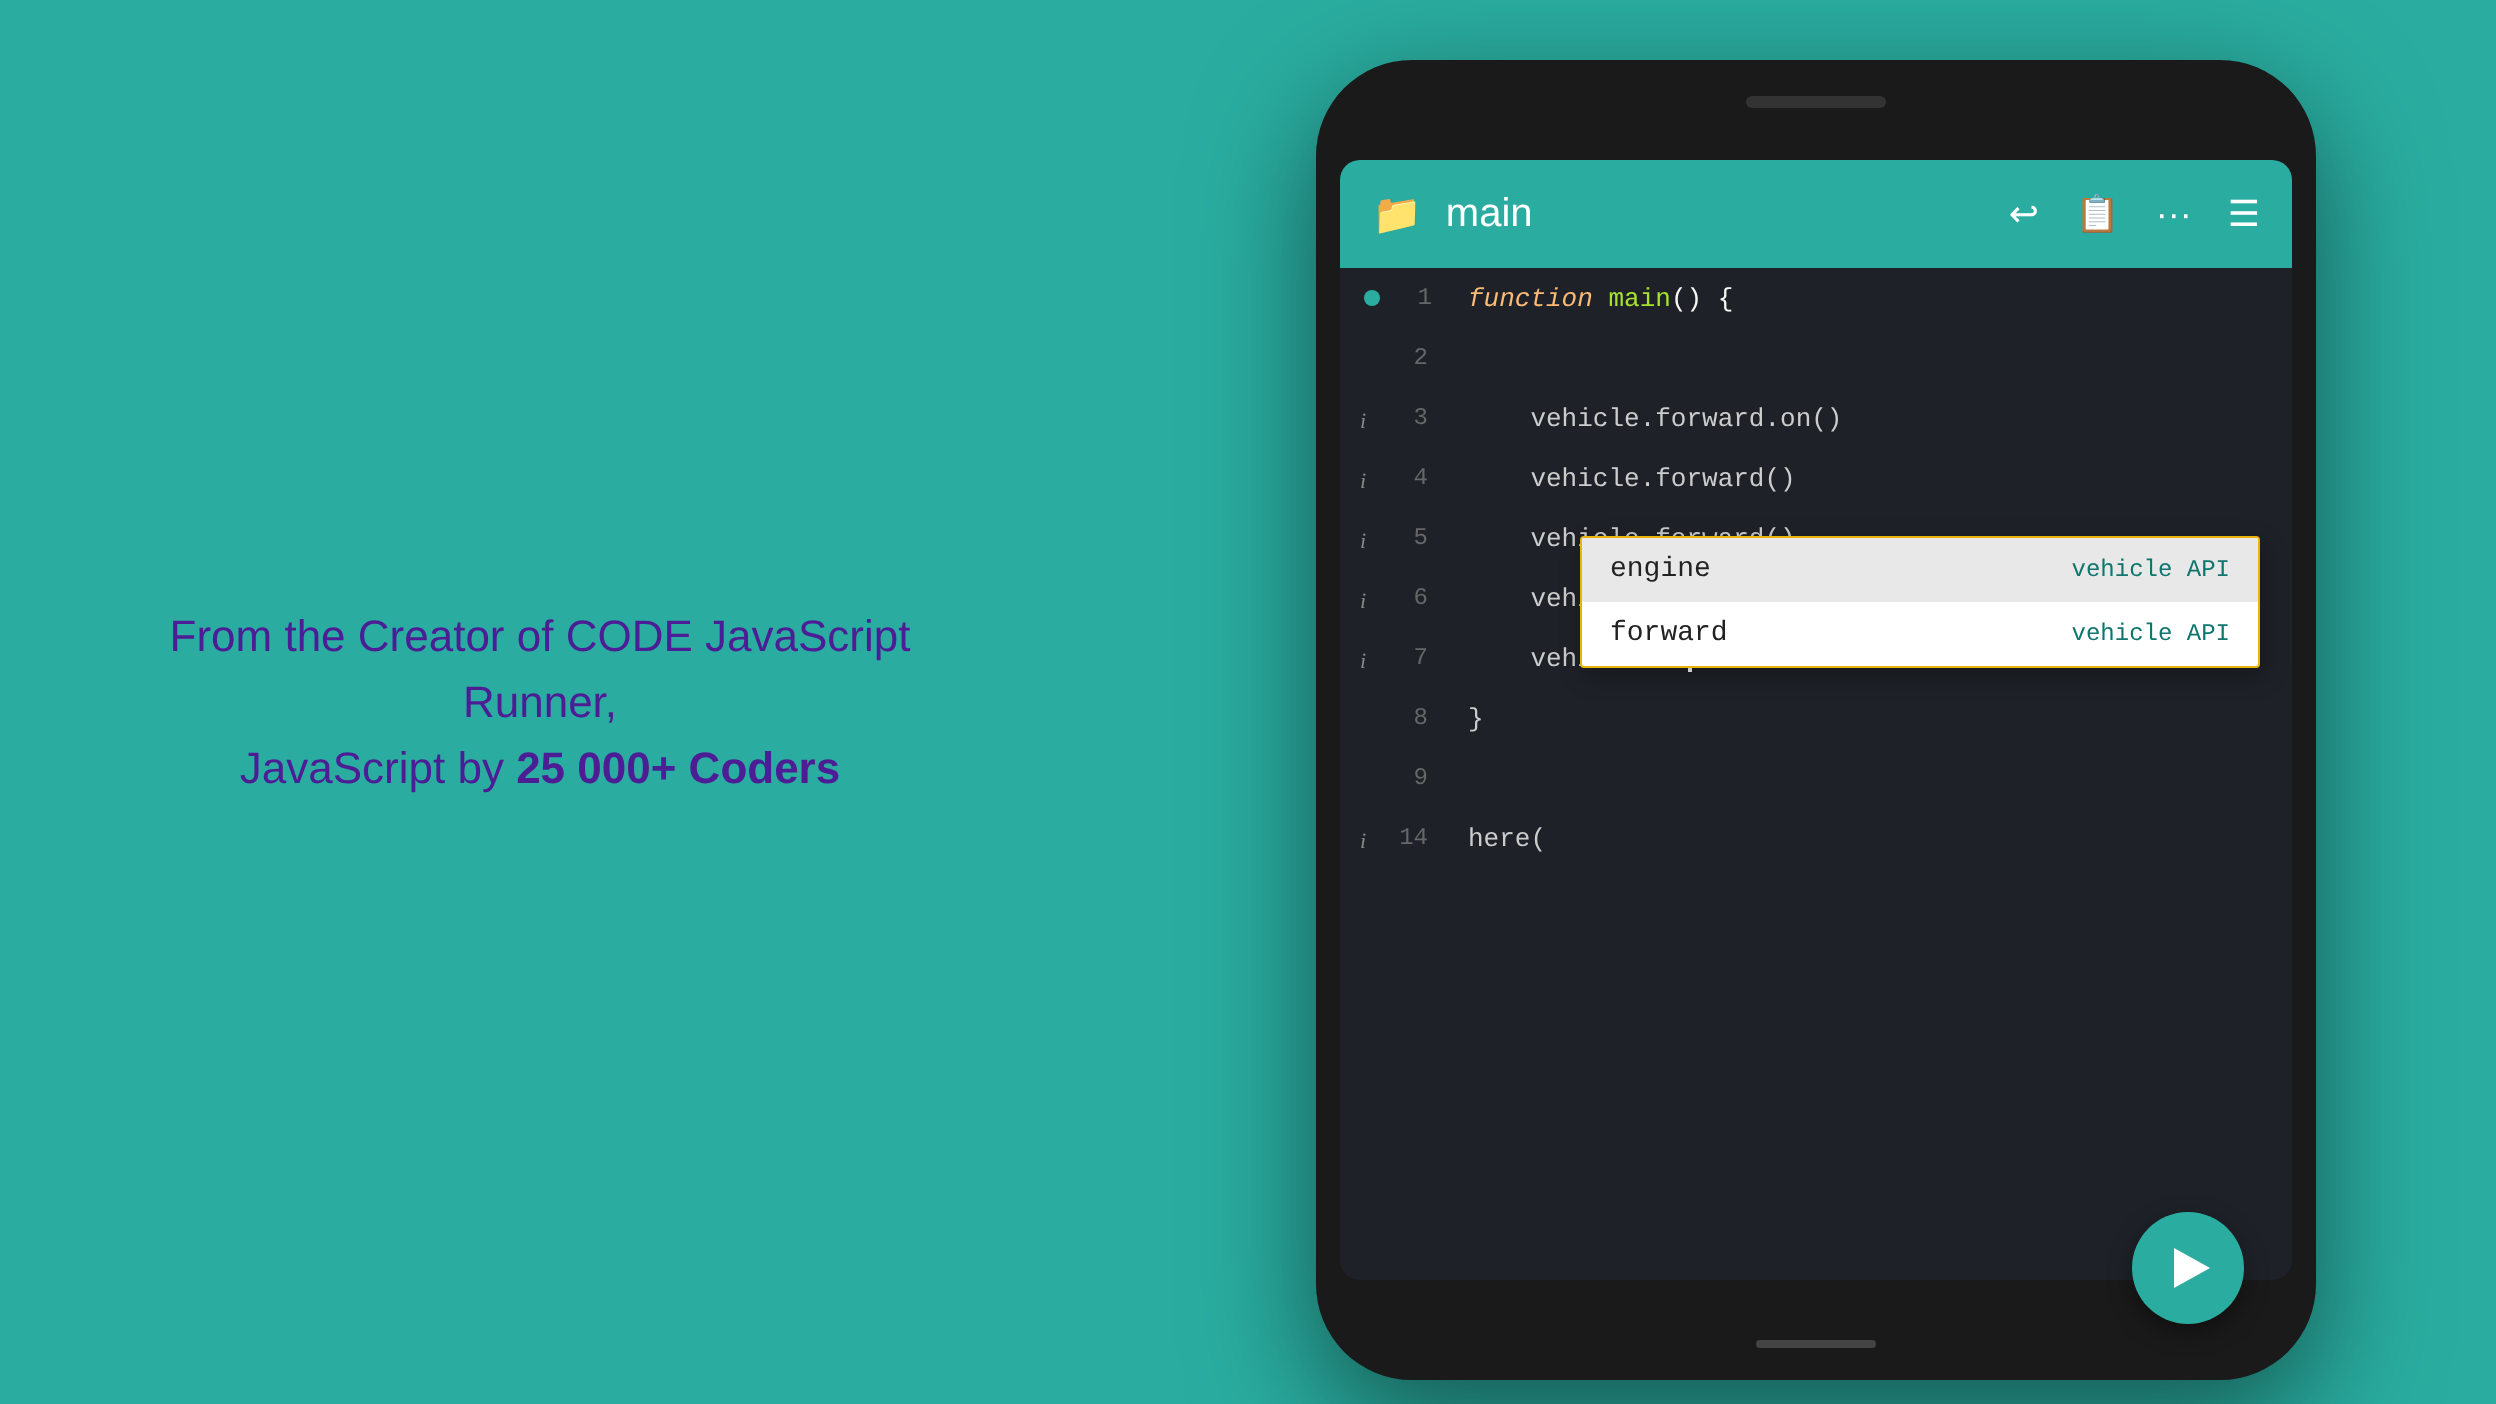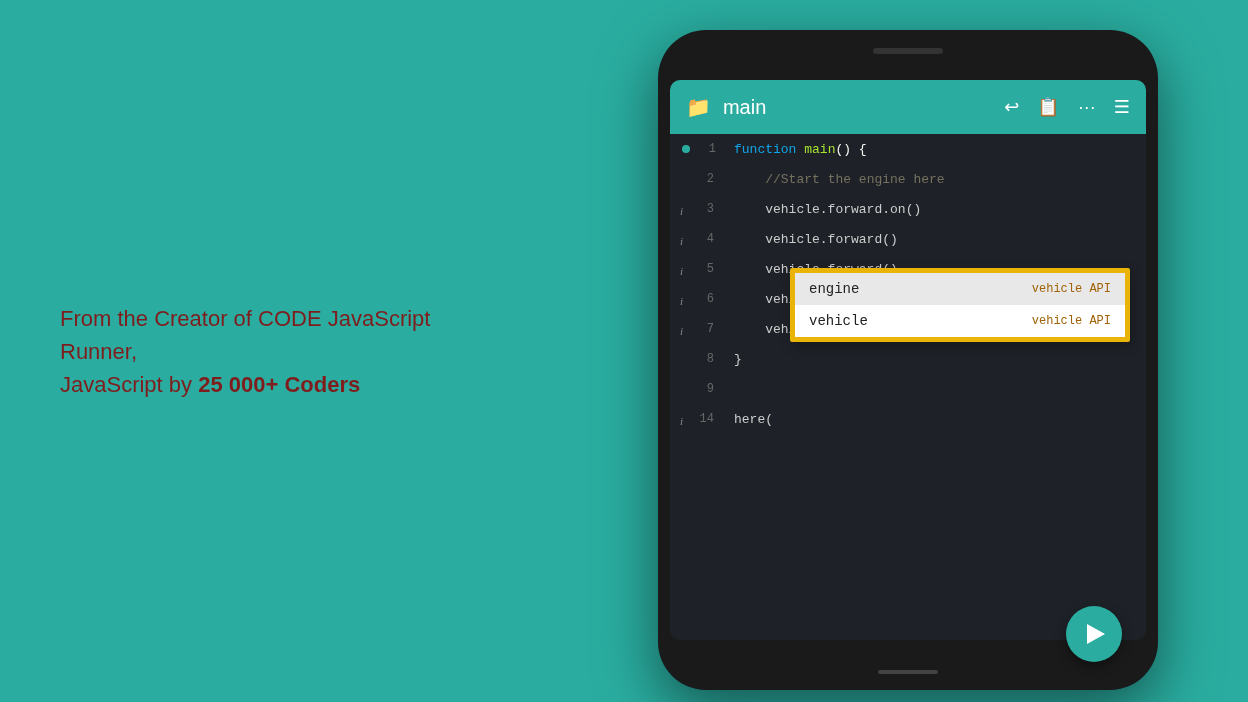--- a/index.html
+++ b/index.html
@@ -11,22 +11,23 @@
       overflow: hidden;
       position: relative;
     }
 
     
     .left-text {
       position: absolute;
       left: 60px;
       top: 50%;
       transform: translateY(-50%);
-      color: #7f1d1d;
+      color: #4c1d95;
       width: 420px;
+      text-align: center;
     }
     .left-text .line1 {
       font-size: 22px;
       font-weight: 300;
       line-height: 1.5;
     }
     .left-text .line2 {
       font-size: 22px;
       line-height: 1.5;
     }
@@ -159,41 +160,41 @@
     }
 
     .code-content {
       flex: 1;
       padding-left: 6px;
       white-space: pre;
       font-size: 13px;
     }
 
     
-    .kw { color: #0ea5e9; }
+    .kw { color: #fdba74; font-style: italic; }
     .fn { color: #a6e22e; }
     .comment { color: #75715e; }
     .paren { color: #f8f8f2; }
     .cursor-blink {
       display: inline-block;
       width: 2px;
       height: 14px;
       background: white;
       vertical-align: middle;
       margin-left: 1px;
     }
 
     
     .autocomplete {
       position: absolute;
       left: 120px;
       top: 188px;
       width: 340px;
       background: white;
-      border: 5px solid #eab308;
+      border: 1px solid #eab308;
       border-radius: 2px;
       z-index: 10;
       box-shadow: 2px 4px 12px rgba(0,0,0,0.3);
     }
     .autocomplete-item {
       display: flex;
       align-items: center;
       justify-content: space-between;
       padding: 8px 14px;
       font-size: 14px;
@@ -201,21 +202,21 @@
       cursor: pointer;
     }
     .autocomplete-item.selected {
       background: #e8e8e8;
     }
     .autocomplete-item .item-name {
       color: #222;
       font-weight: 500;
     }
     .autocomplete-item .item-source {
-      color: #a16207;
+      color: #0f766e;
       font-size: 12px;
     }
 
     
     .play-fab {
       position: absolute;
       bottom: 28px;
       right: 36px;
       width: 56px;
       height: 56px;
@@ -283,21 +284,20 @@
               <div class="breakpoint-dot"></div>
               <span class="line-num">1</span>
             </div>
             <div class="code-content"><span class="kw">function</span> <span class="fn">main</span><span class="paren">() {</span></div>
           </div>
           <div class="code-line">
             <div class="line-num-area">
               <span style="width: 8px; display: inline-block;"></span>
               <span class="line-num">2</span>
             </div>
-            <div class="code-content">    <span class="comment">//Start the engine here</span></div>
           </div>
           <div class="code-line">
             <div class="line-num-area">
               <span class="info-dot">i</span>
               <span class="line-num">3</span>
             </div>
             <div class="code-content">    vehicle.forward.on()</div>
           </div>
           <div class="code-line">
             <div class="line-num-area">
@@ -349,21 +349,21 @@
             <div class="code-content">here(</div>
           </div>
         </div>
 
       <div class="autocomplete" id="autocomplete">
       <div class="autocomplete-item selected">
             <span class="item-name">engine</span>
             <span class="item-source">vehicle API</span>
           </div>
           <div class="autocomplete-item">
-            <span class="item-name">vehicle</span>
+            <span class="item-name">forward</span>
             <span class="item-source">vehicle API</span>
           </div>
         </div>
     </div>
 
     <div class="play-fab">
       <div class="play-triangle"></div>
     </div>
 
     <div class="phone-home"></div>

